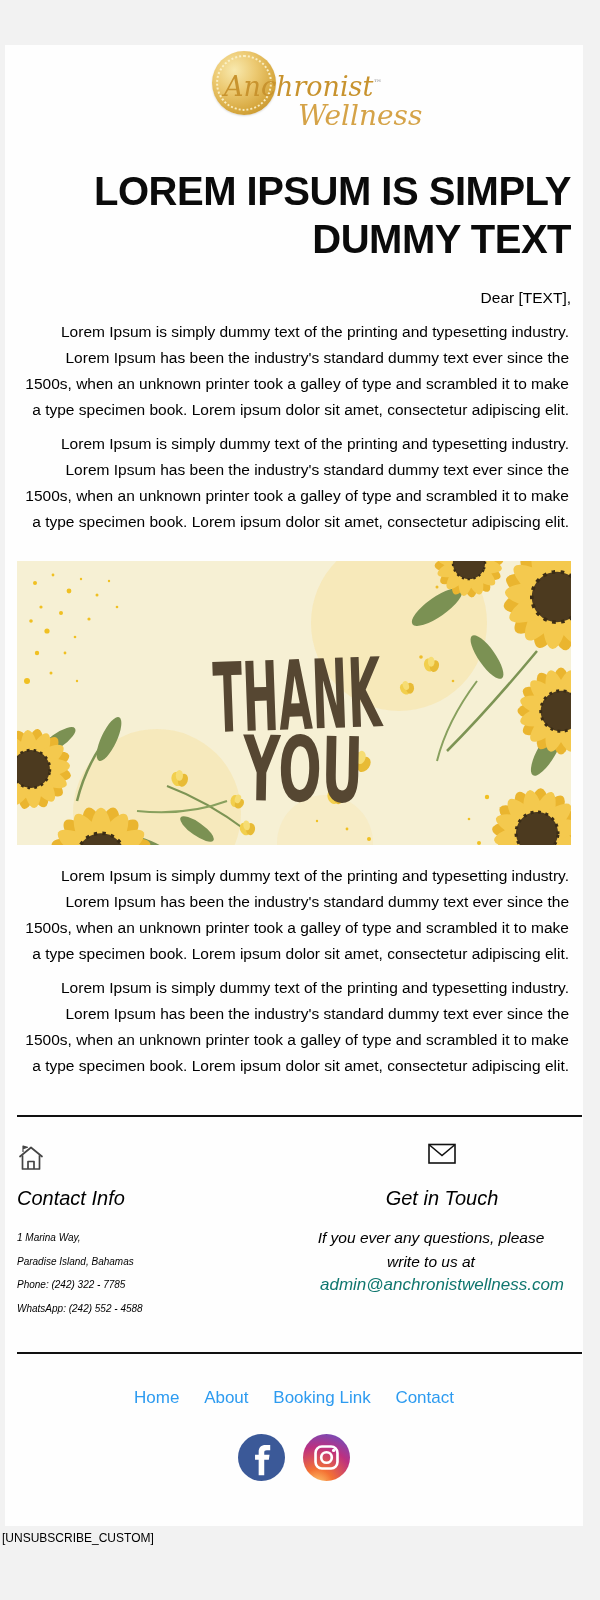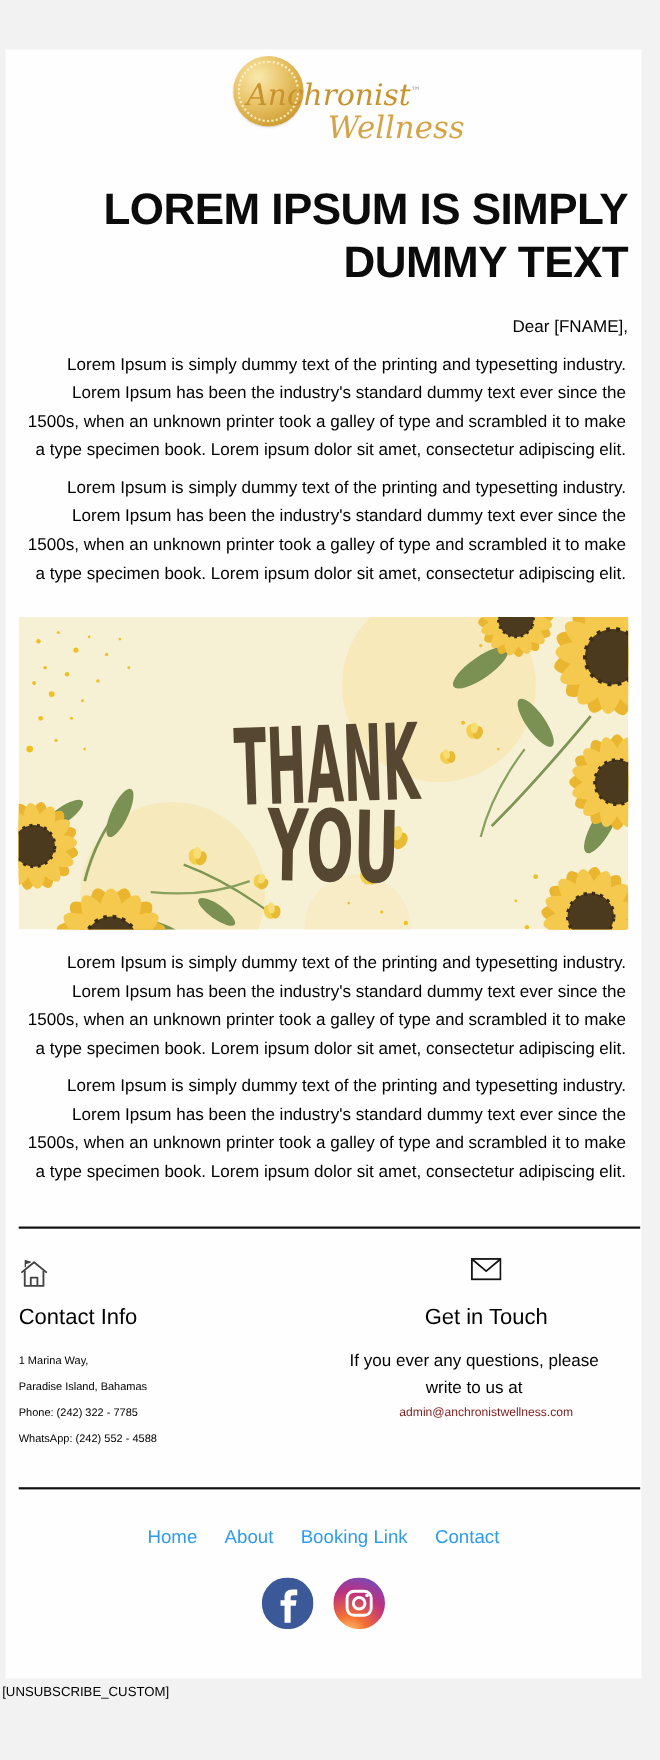--- a/index.html
+++ b/index.html
@@ -39,29 +39,29 @@
     letter-spacing:-0.5px;color:#0b0b0b;
   }
   p.copy{margin:0 0 8px;font-size:15.5px;line-height:26px;max-width:552px;}
   p.greeting{margin:0 0 8px;font-size:15.5px;line-height:26px;}
   
   .hero{display:block;width:554px;height:284px;margin:26px 0 18px;}
   
   .rule{border:none;border-top:2px solid #111;margin:36px 1px 26px 12px;}
   .rule2{border:none;border-top:2px solid #111;margin:32px 1px 0 12px;}
   
-  .columns{display:flex;padding-left:12px;}
+  .columns{display:flex;padding-left:12px;font-style:italic;}
   .col{box-sizing:border-box;}
   .col.left{width:290px;}
   .col.right{width:270px;text-align:center;}
   .icon-row{height:28px;margin:0 0 16px;}
   .col h2{margin:0 0 16px;font-size:20px;font-weight:400;color:#000;}
   .col .line{font-size:10px;line-height:23.5px;}
   .col.right p{margin:0;max-width:248px;font-size:15.5px;line-height:23.5px;}
-  a.email-link{color:#7f1d1d;text-decoration:none;font-size:11px;line-height:23.5px;display:inline-block;}
+  a.email-link{color:#0f766e;text-decoration:none;font-size:17px;line-height:23.5px;display:inline-block;}
   
   .nav{margin:34px 0 0;text-align:center;font-size:17px;}
   .nav a{color:#2d9bf0;text-decoration:none;margin:0 10px;}
   .social{margin:26px 0 0;display:flex;justify-content:center;gap:18px;}
   .social svg{display:block;}
   
   .unsubscribe{position:absolute;left:2px;top:1531px;font-size:12px;color:#000;}
 </style>
 </head>
 <body>
@@ -72,21 +72,21 @@
     <div class="coin"></div>
     <div class="brand">
       <div class="brand-line1"><span>Anchronist</span><span class="tm">™</span></div>
       <div class="brand-line2">Wellness</div>
     </div>
   </div>
 
   <div class="inner">
     <h1>LOREM IPSUM IS SIMPLY DUMMY TEXT</h1>
 
-    <p class="greeting">Dear [FNAME],</p>
+    <p class="greeting">Dear [TEXT],</p>
 
     <p class="copy">Lorem Ipsum is simply dummy text of the printing and typesetting industry. Lorem Ipsum has been the industry's standard dummy text ever since the 1500s, when an unknown printer took a galley of type and scrambled it to make a type specimen book. Lorem ipsum dolor sit amet, consectetur adipiscing elit.</p>
     <p class="copy">Lorem Ipsum is simply dummy text of the printing and typesetting industry. Lorem Ipsum has been the industry's standard dummy text ever since the 1500s, when an unknown printer took a galley of type and scrambled it to make a type specimen book. Lorem ipsum dolor sit amet, consectetur adipiscing elit.</p>
 
     <svg class="hero" viewBox="0 0 554 284" xmlns="http://www.w3.org/2000/svg">
       <defs>
         <g id="sunflower">
           <g fill="#eab52f">
             <ellipse rx="30" ry="8.5" transform="rotate(0)"></ellipse>
             <ellipse rx="30" ry="8.5" transform="rotate(30)"></ellipse>

